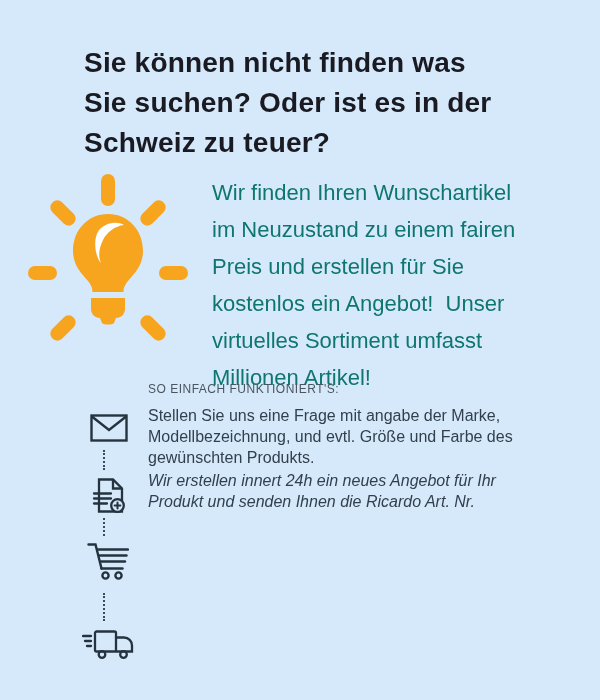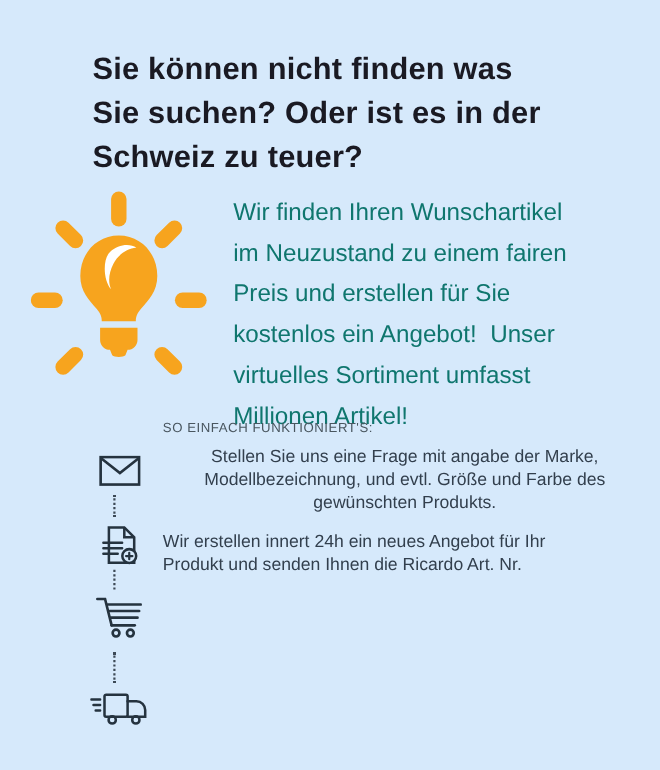--- a/index.html
+++ b/index.html
@@ -29,21 +29,21 @@
   .section-label{
     position:absolute;left:148px;top:382px;
     font-size:12px;letter-spacing:0.5px;color:#49565f;
   }
 
   .step-text{
     position:absolute;left:148px;width:440px;
     font-size:16px;line-height:21px;color:#323f4d;
     white-space:pre-line;
   }
-  .s1{top:405px;text-align:center;} .s2{top:482px;} .s3{top:537px;} .s4{top:636px;}
+  .s1{top:405px;} .s2{top:470px;font-style:italic;} .s3{top:537px;} .s4{top:636px;}
 
   .step-icon{position:absolute;}
   .icon-envelope{left:90px;top:414px;}
   .icon-document{left:92px;top:478px;}
   .icon-cart{left:87px;top:540px;}
   .icon-truck{left:82px;top:629px;}
 
   .dotted{
     position:absolute;left:103px;width:0;
     border-left:2px dotted #3c4956;

